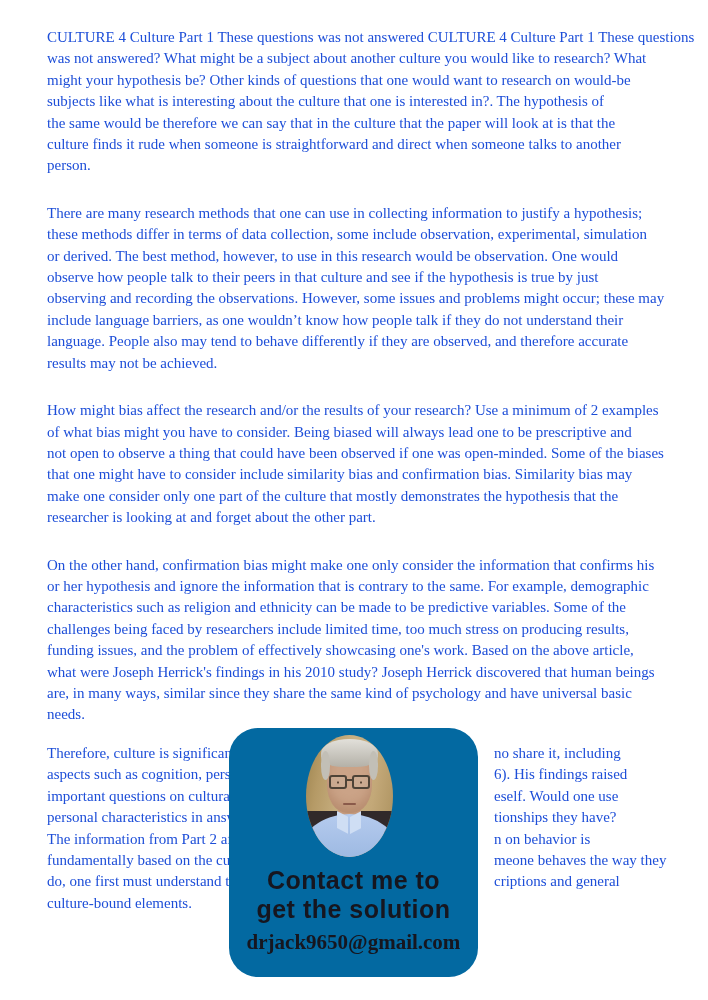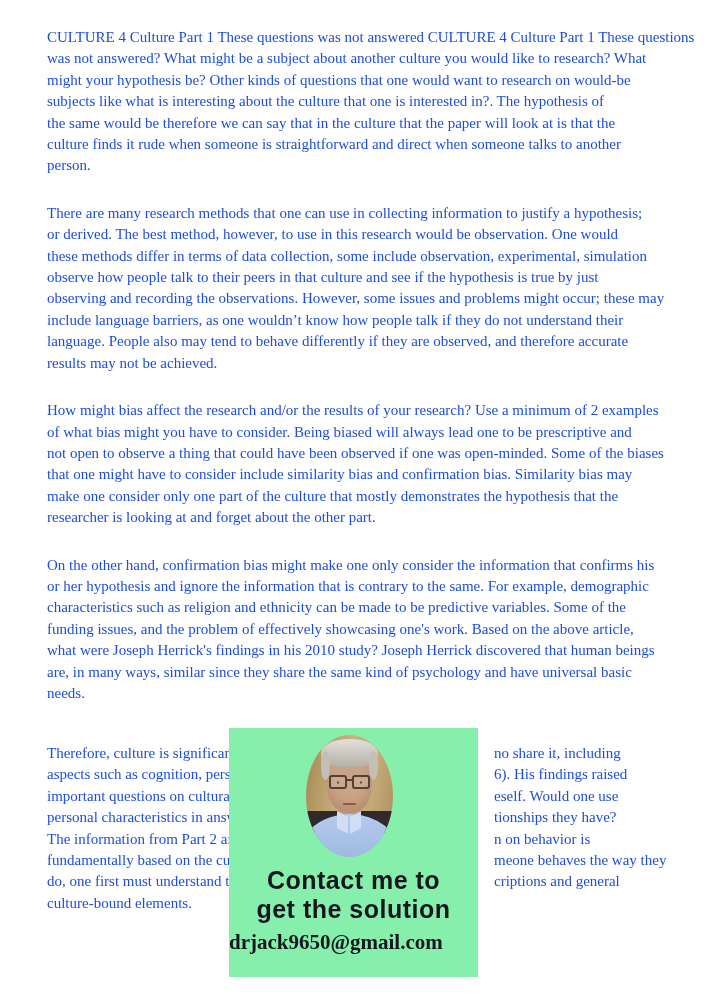--- a/index.html
+++ b/index.html
@@ -35,21 +35,21 @@
     position: absolute; top: 138px; left: 0; right: 0;
     text-align: center;
     font-family: "Liberation Sans", "DejaVu Sans", sans-serif;
     font-weight: 700;
     font-size: 25px;
     line-height: 29px;
     letter-spacing: 0.5px;
   }
   .email {
     position: absolute; top: 202px; left: 0; right: 0;
-    text-align: left;
+    text-align: center;
     font-family: "Liberation Serif", "DejaVu Serif", serif;
     font-weight: 700;
     font-size: 21px;
   }
 
   
   .portrait {
     position: absolute;
     left: 77px; top: 7px;
     width: 87px; height: 122px;
@@ -120,58 +120,59 @@
       <div class="tline">CULTURE 4 Culture Part 1 These questions was not answered CULTURE 4 Culture Part 1 These questions</div>
       <div class="tline">was not answered? What might be a subject about another culture you would like to research? What</div>
       <div class="tline">might your hypothesis be? Other kinds of questions that one would want to research on would-be</div>
       <div class="tline">subjects like what is interesting about the culture that one is interested in?. The hypothesis of</div>
       <div class="tline">the same would be therefore we can say that in the culture that the paper will look at is that the</div>
       <div class="tline">culture finds it rude when someone is straightforward and direct when someone talks to another</div>
       <div class="tline">person.</div>
     </div>
     <div class="para">
       <div class="tline">There are many research methods that one can use in collecting information to justify a hypothesis;</div>
+      <div class="tline">these methods differ in terms of data collection, some include observation, experimental, simulation</div>
       <div class="tline">or derived. The best method, however, to use in this research would be observation. One would</div>
-      <div class="tline">these methods differ in terms of data collection, some include observation, experimental, simulation</div>
       <div class="tline">observe how people talk to their peers in that culture and see if the hypothesis is true by just</div>
       <div class="tline">observing and recording the observations. However, some issues and problems might occur; these may</div>
       <div class="tline">include language barriers, as one wouldn’t know how people talk if they do not understand their</div>
       <div class="tline">language. People also may tend to behave differently if they are observed, and therefore accurate</div>
       <div class="tline">results may not be achieved.</div>
     </div>
     <div class="para">
       <div class="tline">How might bias affect the research and/or the results of your research? Use a minimum of 2 examples</div>
       <div class="tline">of what bias might you have to consider. Being biased will always lead one to be prescriptive and</div>
       <div class="tline">not open to observe a thing that could have been observed if one was open-minded. Some of the biases</div>
       <div class="tline">that one might have to consider include similarity bias and confirmation bias. Similarity bias may</div>
       <div class="tline">make one consider only one part of the culture that mostly demonstrates the hypothesis that the</div>
       <div class="tline">researcher is looking at and forget about the other part.</div>
     </div>
     <div class="para">
       <div class="tline">On the other hand, confirmation bias might make one only consider the information that confirms his</div>
       <div class="tline">or her hypothesis and ignore the information that is contrary to the same. For example, demographic</div>
       <div class="tline">characteristics such as religion and ethnicity can be made to be predictive variables. Some of the</div>
+      <div class="tline">challenges being faced by researchers include limited time, too much stress on producing results,</div>
       <div class="tline">funding issues, and the problem of effectively showcasing one's work. Based on the above article,</div>
       <div class="tline">what were Joseph Herrick's findings in his 2010 study? Joseph Herrick discovered that human beings</div>
       <div class="tline">are, in many ways, similar since they share the same kind of psychology and have universal basic</div>
       <div class="tline">needs.</div>
     </div>
     <div class="obscured" id="obscured-para">
       <div class="ob-line"><span class="ob-left">Therefore, culture is significantl</span><span class="ob-right">no share it, including</span></div>
       <div class="ob-line"><span class="ob-left">aspects such as cognition, perso</span><span class="ob-right">6). His findings raised</span></div>
       <div class="ob-line"><span class="ob-left">important questions on cultural</span><span class="ob-right">eself. Would one use</span></div>
       <div class="ob-line"><span class="ob-left">personal characteristics in answ</span><span class="ob-right">tionships they have?</span></div>
       <div class="ob-line"><span class="ob-left">The information from Part 2 aff</span><span class="ob-right">n on behavior is</span></div>
       <div class="ob-line"><span class="ob-left">fundamentally based on the cult</span><span class="ob-right">meone behaves the way they</span></div>
       <div class="ob-line"><span class="ob-left">do, one first must understand th</span><span class="ob-right">criptions and general</span></div>
       <div class="ob-line"><span class="ob-left">culture-bound elements.</span></div>
     </div>
 </div>
 
-<div class="overlay" style="background: #86efac;">
+<div class="overlay" style="background: #0369a1; border-radius: 29px;">
   <div class="portrait">
     <div class="p-band"></div>
     <div class="p-neck"></div>
     <div class="p-shirt"></div>
     <div class="p-collar-l"></div>
     <div class="p-collar-r"></div>
     <div class="p-face"></div>
     <div class="p-hair"></div>
     <div class="p-hair-l"></div>
     <div class="p-hair-r"></div>

